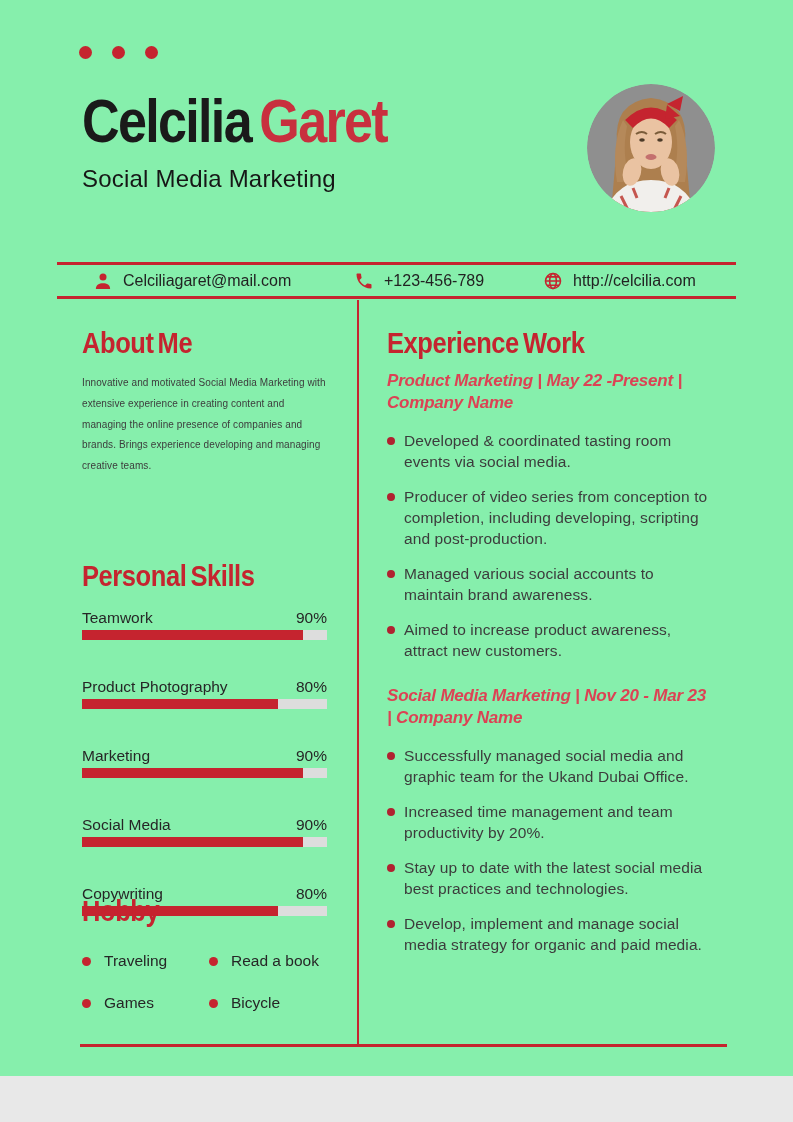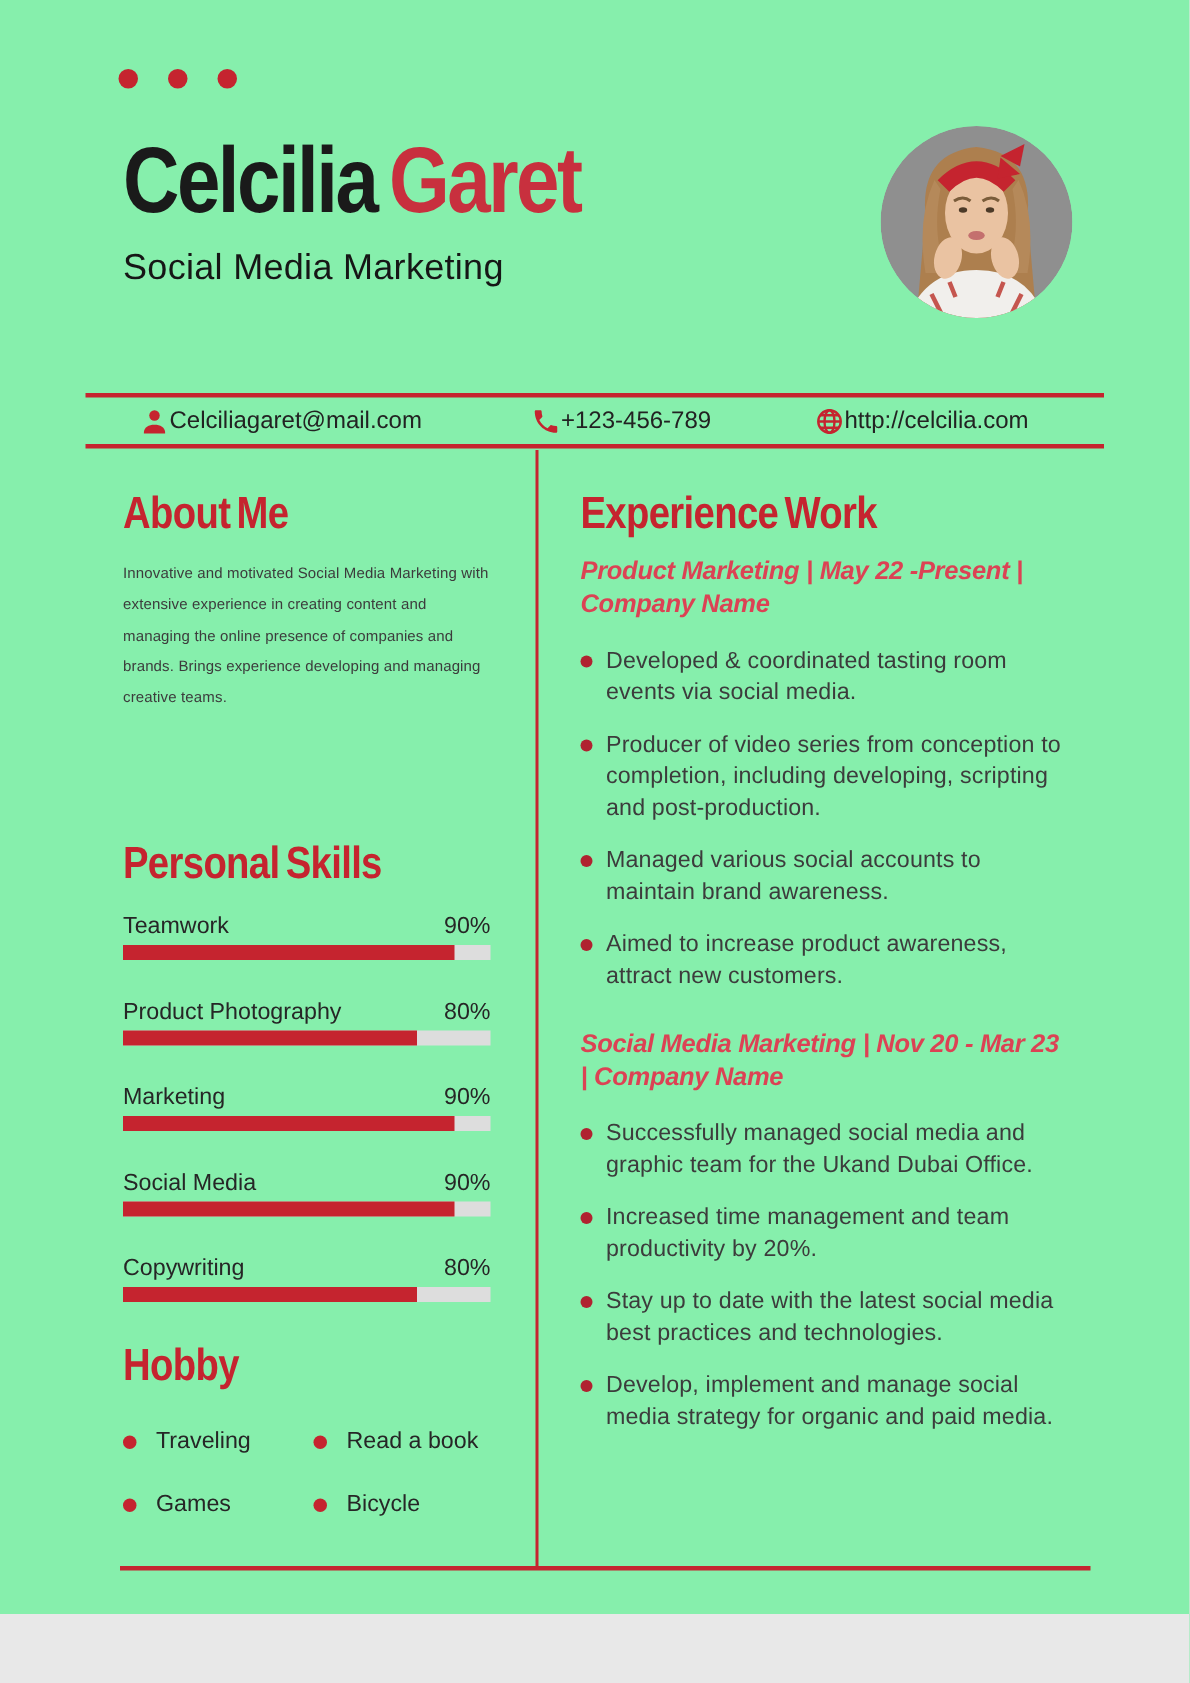--- a/index.html
+++ b/index.html
@@ -33,41 +33,41 @@
   }
   .name .last{color:var(--name-red);margin-left:10px;}
   .subtitle{margin-top:10px;font-size:24px;color:#161616;letter-spacing:0.2px;}
   .photo-wrap{position:absolute;left:587px;top:84px;width:128px;height:128px;border-radius:50%;overflow:hidden;}
   .photo-wrap svg{display:block;width:100%;height:100%;}
   
   .contact-bar{
     position:absolute;left:57px;top:262px;width:679px;height:37px;
     border-top:3px solid var(--accent);border-bottom:3px solid var(--accent);
   }
-  .contact-item{position:absolute;top:0;height:31px;display:flex;align-items:center;font-size:16px;color:#222;}
+  .contact-item{position:absolute;top:0;height:31px;display:flex;align-items:center;gap:10px;font-size:16px;color:#222;}
   .contact-item.email{left:36px;}
   .contact-item.phone{left:297px;}
   .contact-item.web{left:486px;}
   .cicon{width:20px;height:20px;display:inline-flex;}
   .cicon svg{width:20px;height:20px;}
   
   .divider-v{position:absolute;left:357px;top:300px;width:2px;height:746px;background:var(--accent);}
   .bottom-line{position:absolute;left:80px;top:1044px;width:647px;height:3px;background:var(--accent);}
   
   .sec-title{
     color:var(--accent);font-size:30px;font-weight:700;line-height:1;
     letter-spacing:-0.5px;word-spacing:-3px;white-space:nowrap;
     transform:scaleX(0.85);transform-origin:left top;
   }
   
   .about{position:absolute;left:82px;top:328px;width:246px;}
   .about p{margin-top:15px;font-size:10px;line-height:20.8px;color:var(--body-ink);letter-spacing:0.1px;}
   .skills{position:absolute;left:82px;top:561px;width:245px;}
   .skill-rows{margin-top:16px;}
-  .skill-row{margin-bottom:24px;}
+  .skill-row{margin-bottom:36px;}
   .skill-head{display:flex;justify-content:space-between;font-size:15.5px;color:#262626;line-height:21px;}
   .skill-track{margin-top:2px;width:245px;height:10px;background:var(--track);}
   .skill-fill{height:100%;background:var(--accent);}
   .hobby{position:absolute;left:82px;top:896px;width:245px;}
   .hobby-grid{margin-top:26px;display:grid;grid-template-columns:115px 1fr;row-gap:24px;column-gap:12px;}
   .hobby-item{display:flex;align-items:center;gap:13px;font-size:15.5px;color:#262626;}
   .bullet-dot{width:9px;height:9px;border-radius:50%;background:var(--accent);flex:none;}
   
   .experience{position:absolute;left:387px;top:328px;width:327px;}
   .job-head{

